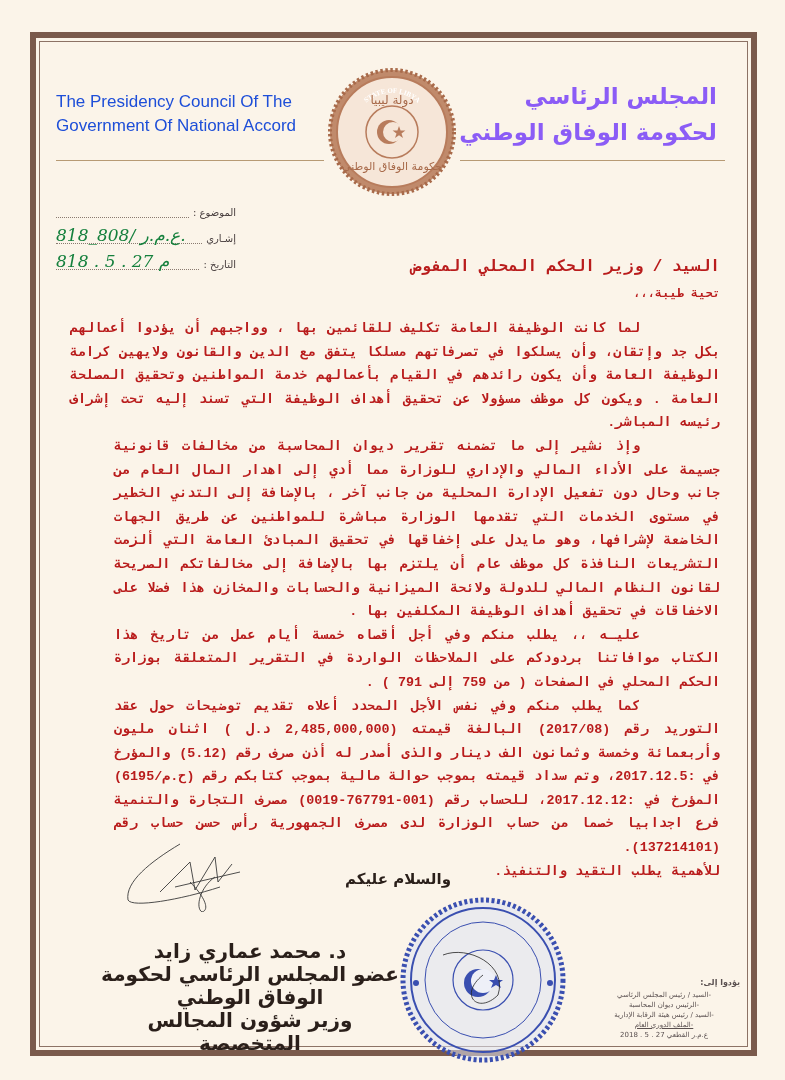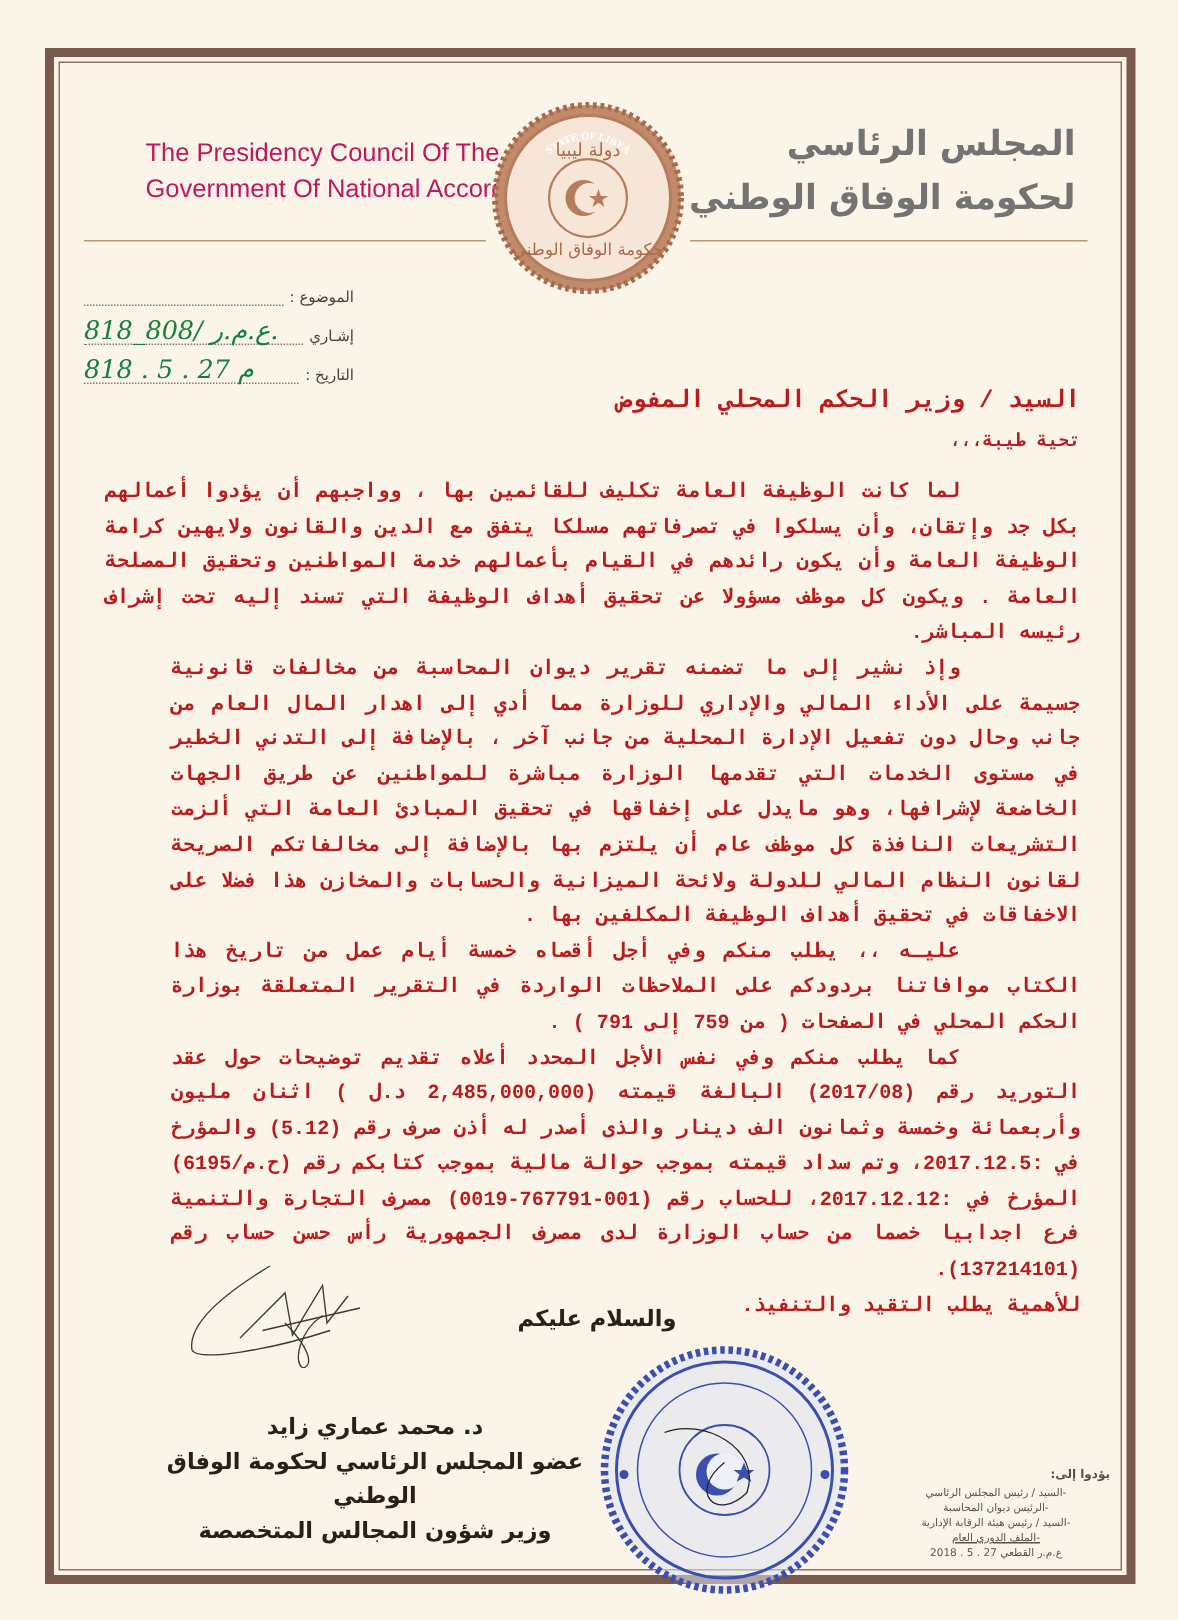--- a/index.html
+++ b/index.html
@@ -14,35 +14,34 @@
     position: absolute; left: 30px; top: 32px; width: 727px; height: 1024px;
     border: 6px solid #7a5a4c; box-sizing: border-box;
   }
   .frame-inner {
     position: absolute; left: 39px; top: 41px; width: 709px; height: 1006px;
     border: 1px solid #8c7265; box-sizing: border-box;
   }
   .en-title {
     position: absolute; left: 56px; top: 90px; width: 270px;
     font-family: "Liberation Sans", sans-serif; font-size: 17px; line-height: 24px;
-    color: #be185d;
-    margin-left: 41px;
+    color: #1d4ed8;
   }
   .ar-title {
     position: absolute; right: 68px; top: 78px; width: 260px; text-align: right;
     direction: rtl; font-family: "DejaVu Sans", sans-serif; font-weight: bold;
-    font-size: 23px; line-height: 36px; color: #737373;
+    font-size: 23px; line-height: 36px; color: #8b5cf6;
   }
   .header-rule-left { position: absolute; left: 56px; top: 160px; width: 268px; border-top: 1px solid #b79a74; }
   .header-rule-right { position: absolute; left: 460px; top: 160px; width: 265px; border-top: 1px solid #b79a74; }
   .seal-top {
     position: absolute; left: 323px; top: 66px; width: 138px; height: 132px;
   }
   .meta {
-    position: absolute; left: 56px; top: 190px; width: 180px;
+    position: absolute; left: 56px; top: 204px; width: 180px;
     direction: rtl; font-size: 10px; color: #4a4040;
   }
   .meta-row { display: flex; align-items: flex-end; height: 26px; position: relative; }
   .meta-row:first-child { height: 14px; }
   .meta-label { white-space: nowrap; padding-left: 4px; }
   .meta-line { flex: 1; border-bottom: 1px dotted #8a7a70; height: 10px; position: relative; }
   .meta-value {
     position: absolute; left: 0; bottom: -2px; direction: ltr;
     font-family: "DejaVu Serif", serif; font-style: italic; font-size: 17px; color: #15803d;
     white-space: nowrap;
@@ -60,21 +59,21 @@
   .closing-imp { margin: 0; }
   .salutation {
     position: absolute; left: 328px; top: 870px; width: 140px; text-align: center;
     direction: rtl; font-weight: bold; font-size: 15px;
   }
   .signature {
     position: absolute; left: 120px; top: 842px; width: 150px; height: 70px;
   }
   .signer {
     position: absolute; left: 100px; top: 940px; width: 300px; text-align: center;
-    direction: rtl; font-weight: bold; font-size: 15px; line-height: 23px;
+    direction: rtl; font-weight: bold; font-size: 20px; line-height: 23px;
   }
   .seal-bottom { position: absolute; left: 398px; top: 895px; width: 170px; height: 170px; }
   .cc {
     position: absolute; left: 588px; top: 978px; width: 152px; direction: rtl;
     font-size: 7px; line-height: 10px; color: #5a5050;
   }
   .cc-title { font-weight: bold; font-size: 8px; margin-bottom: 2px; }
   .cc-item { white-space: nowrap; overflow: hidden; text-align: center; }
   .cc-item.u { text-decoration: underline; }
 </style>

